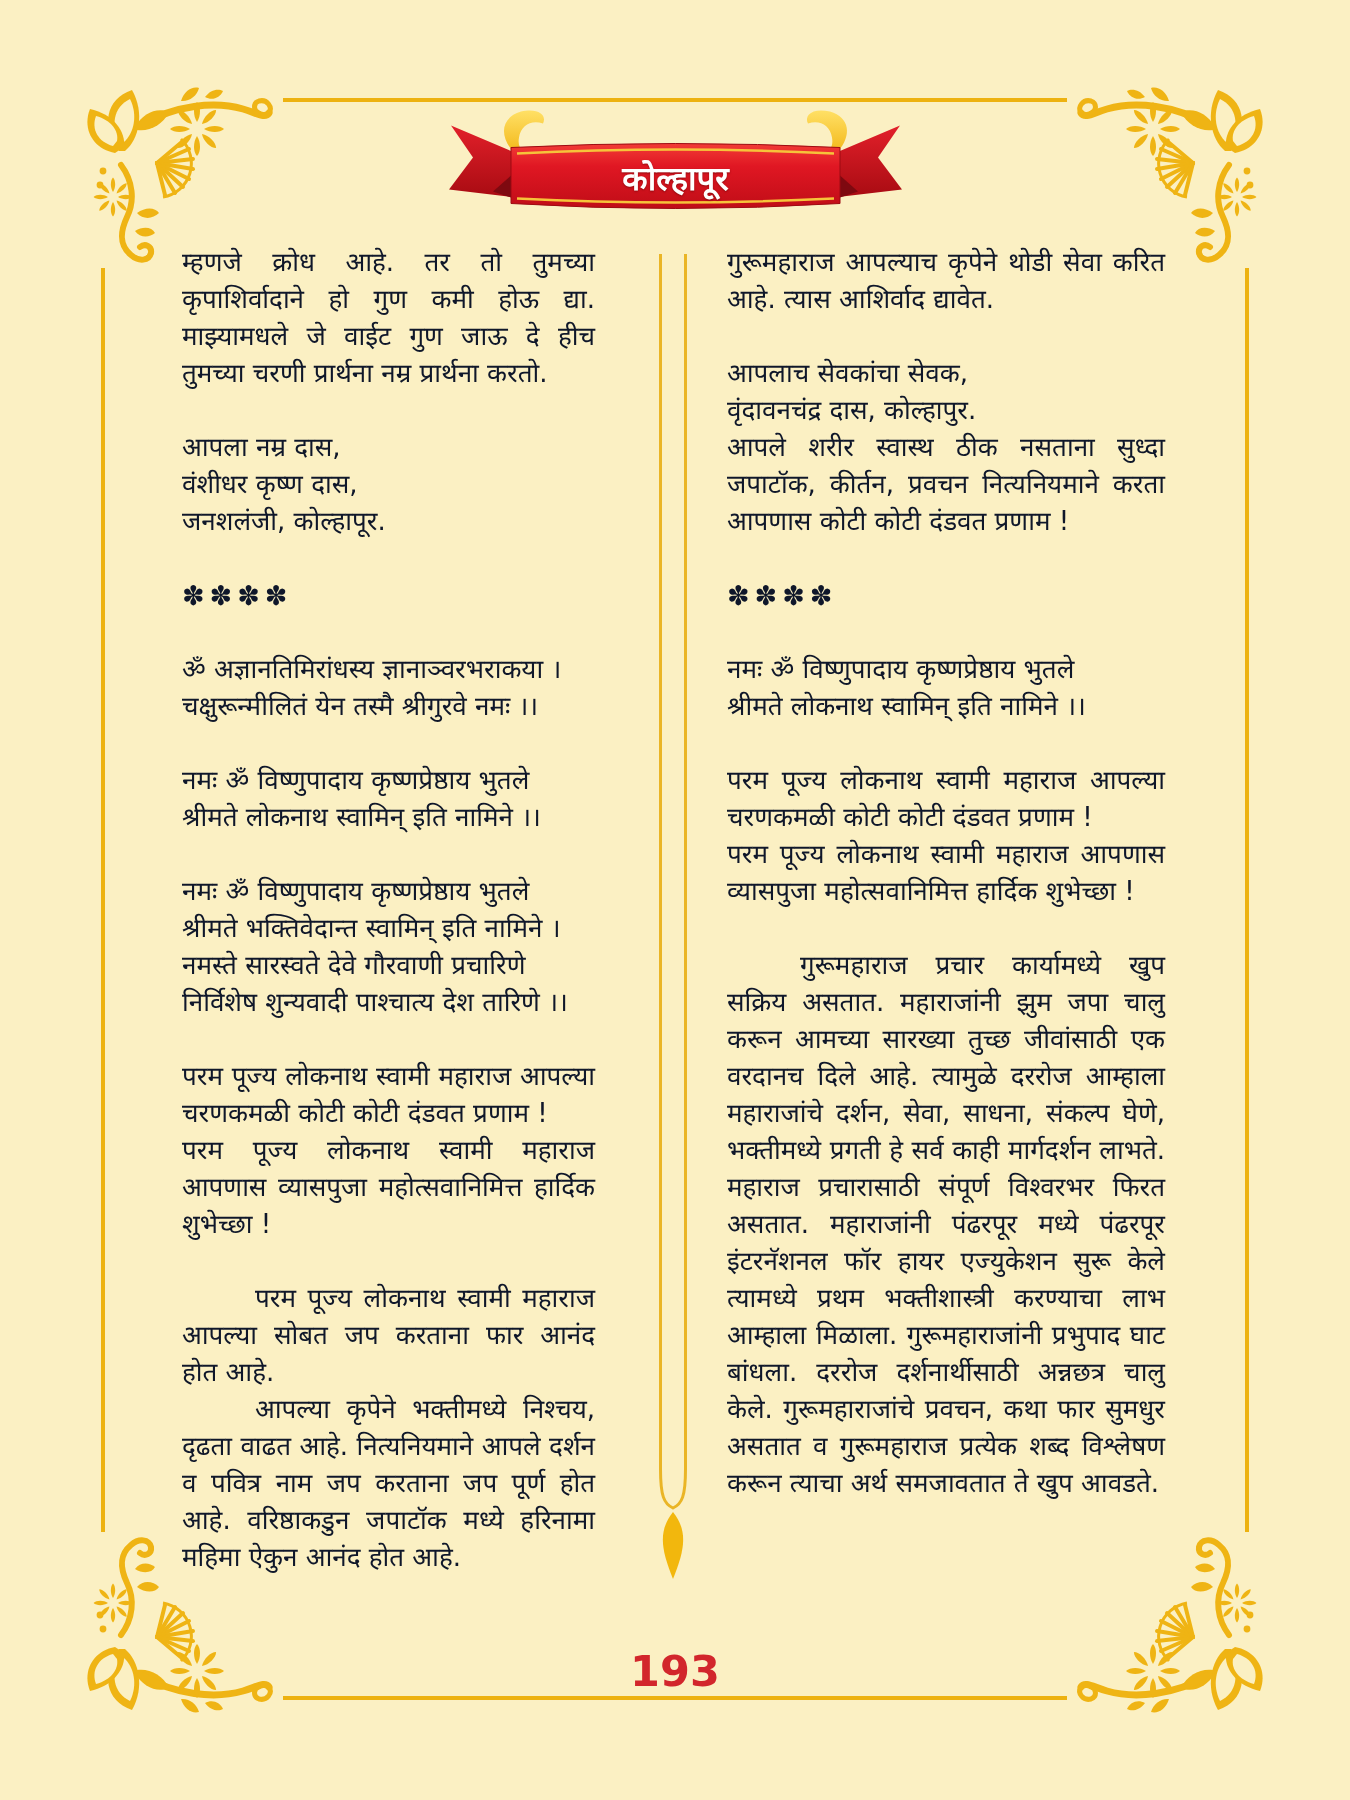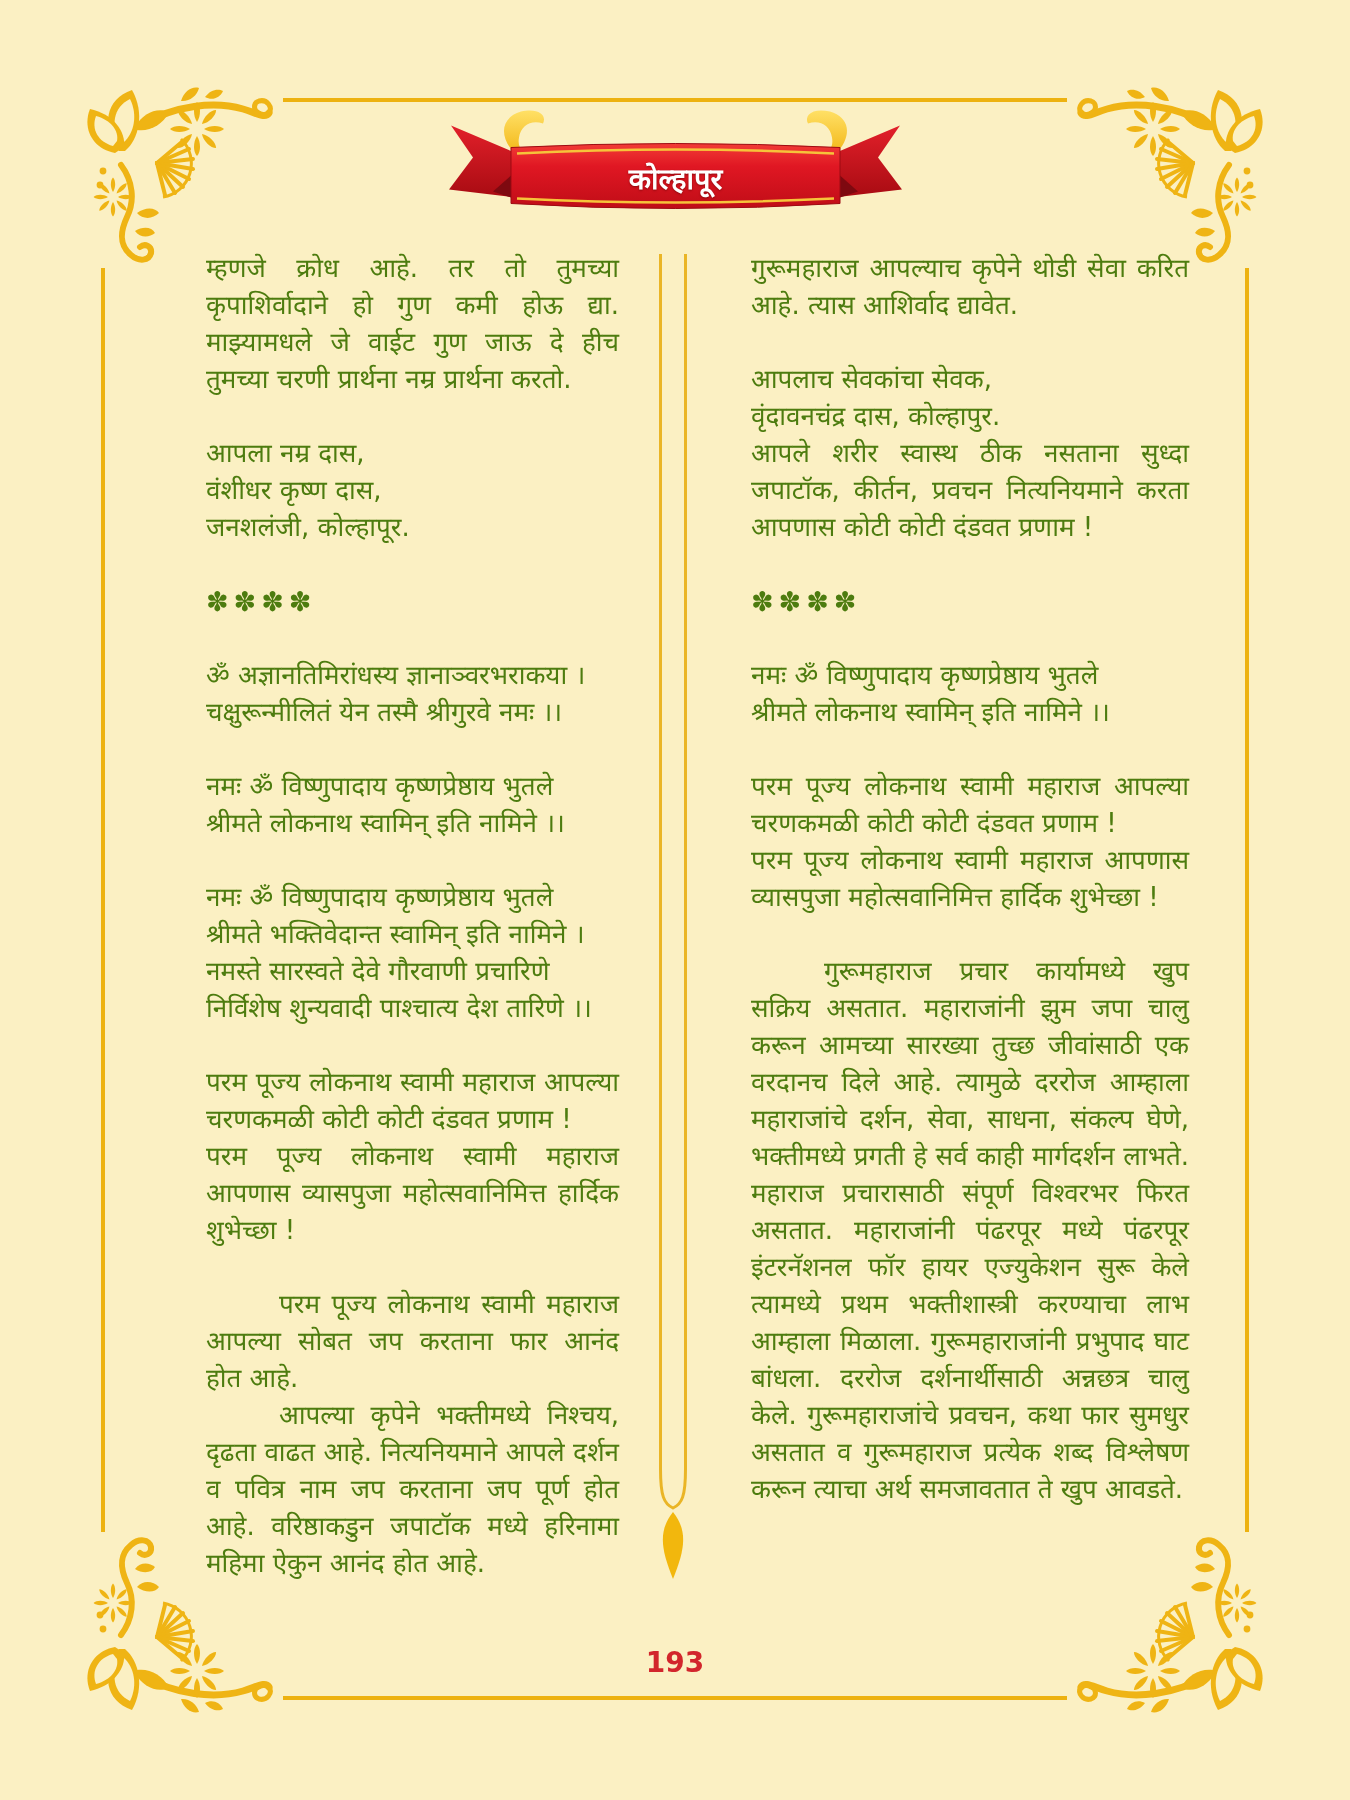--- a/index.html
+++ b/index.html
@@ -23,42 +23,42 @@
   .c-tr{left:1065px;top:85px;transform:scaleX(-1);}
   .c-bl{left:85px;top:1530px;transform:scaleY(-1);}
   .c-br{left:1065px;top:1530px;transform:scale(-1,-1);}
 
   
   .ribbon{position:absolute;left:443px;top:100px;width:465px;height:115px;}
   .ribbon svg{position:absolute;left:0;top:0;width:465px;height:115px;}
   .ribbon-title{
     position:absolute;left:68px;top:48px;width:329px;height:58px;
     display:flex;align-items:center;justify-content:center;
-    color:#ffffff;font-size:29px;font-weight:bold;
+    color:#ffffff;font-size:33px;font-weight:bold;
     text-shadow:0 1px 2px rgba(90,0,0,.55);
   }
 
   
   .divider{position:absolute;left:646px;top:254px;width:54px;height:1330px;}
 
   
-  .col{position:absolute;top:250px;color:#4d7c0f;font-size:26px;line-height:37px;margin-left:24px;}
+  .col{position:absolute;top:244px;color:#0f172a;font-size:26px;line-height:37px;}
   .col-left{left:182px;width:413px;}
   .col-right{left:727px;width:438px;}
   .blk{margin:0;}
   .mt{margin-top:37px;}
   .para{text-align:justify;}
   .indent{text-indent:73px;}
   .verse,.sig{white-space:pre-line;text-align:left;}
   .sep{font-weight:bold;font-size:27px;letter-spacing:5px;}
 
   
   .pageno{
     position:absolute;left:0;top:1646px;width:1350px;
-    text-align:center;color:#d2262c;font-size:28px;font-weight:bold;
+    text-align:center;color:#d2262c;font-size:43px;font-weight:bold;
   }
   .hidden-defs{position:absolute;width:0;height:0;overflow:hidden;}
 </style>
 </head>
 <body>
 
 <svg class="hidden-defs" aria-hidden="true">
   <defs>
     <g id="daisyG" fill="#efb414">
       <path d="M0 -7 C4 -13 4 -23 0 -27 C-4 -23 -4 -13 0 -7 Z"></path>

